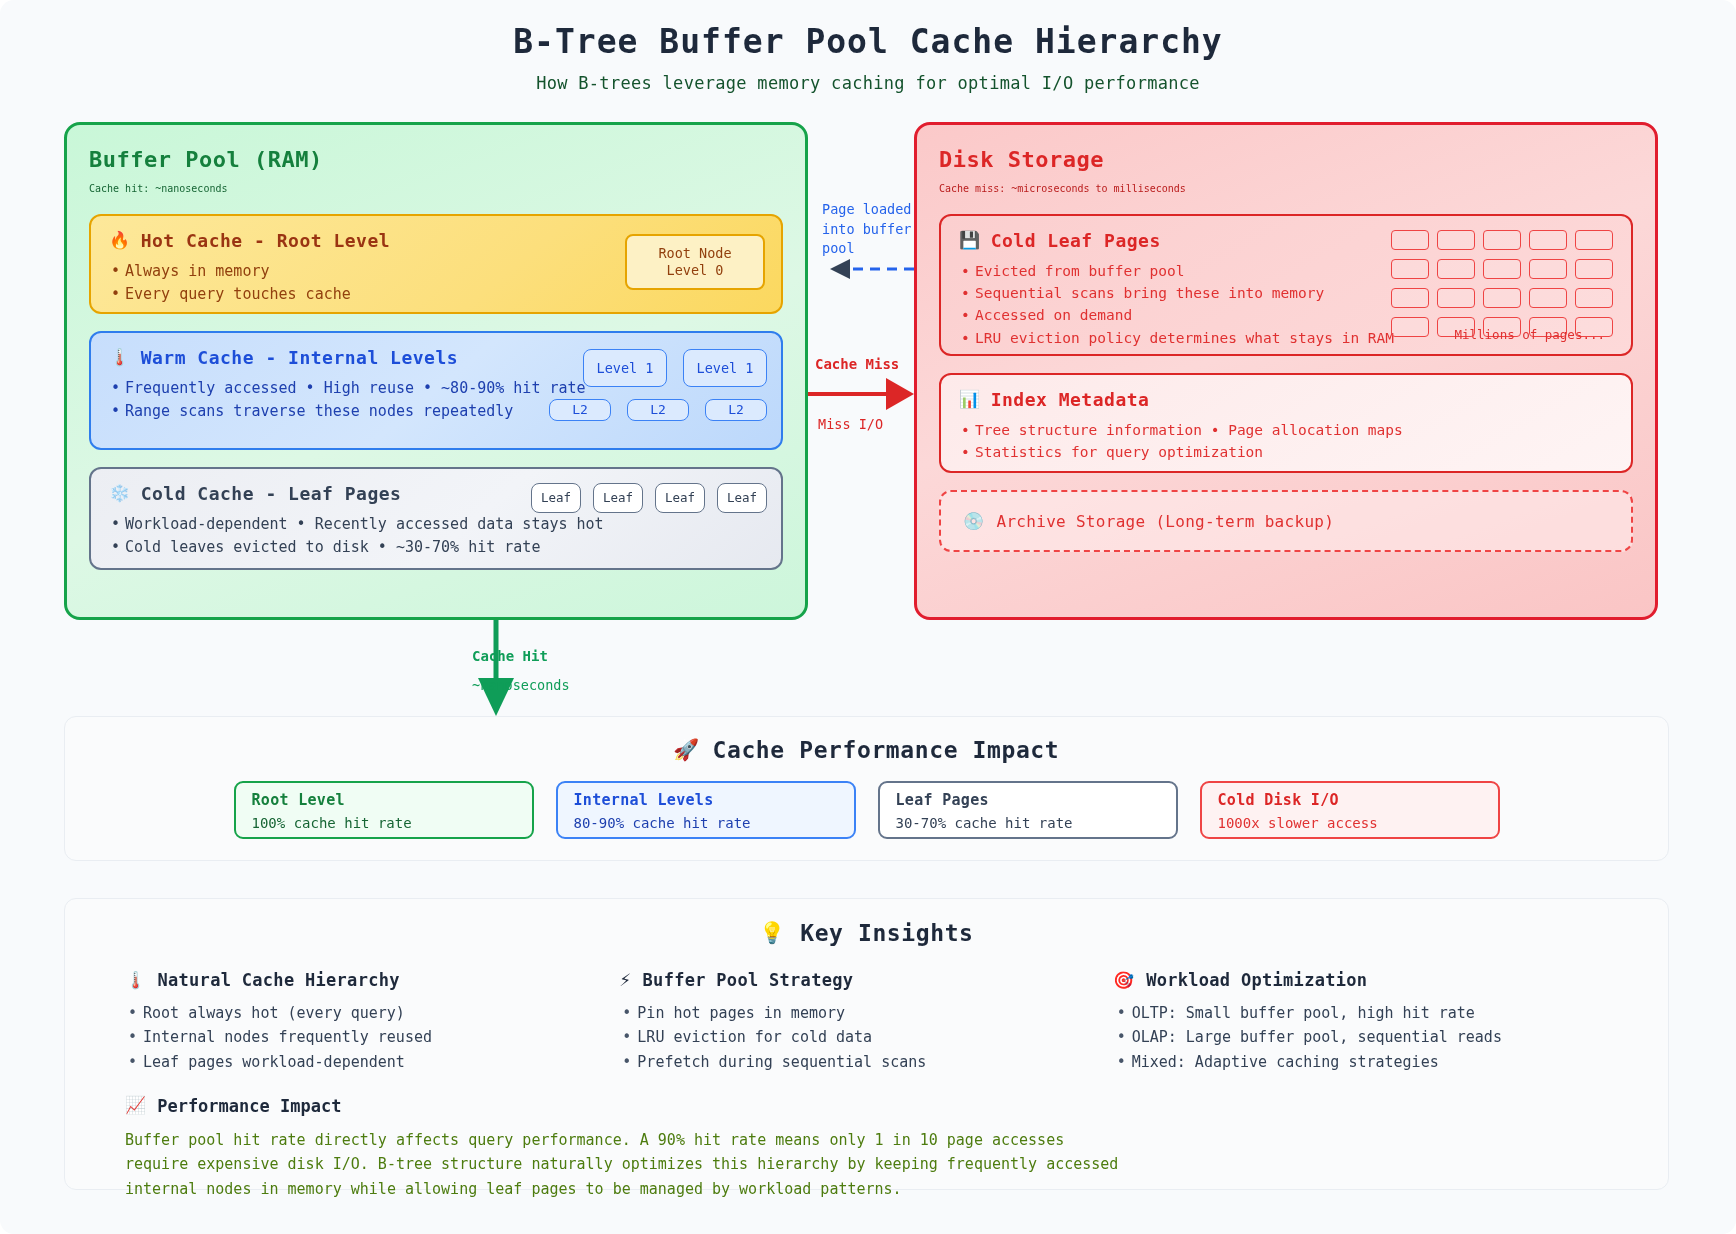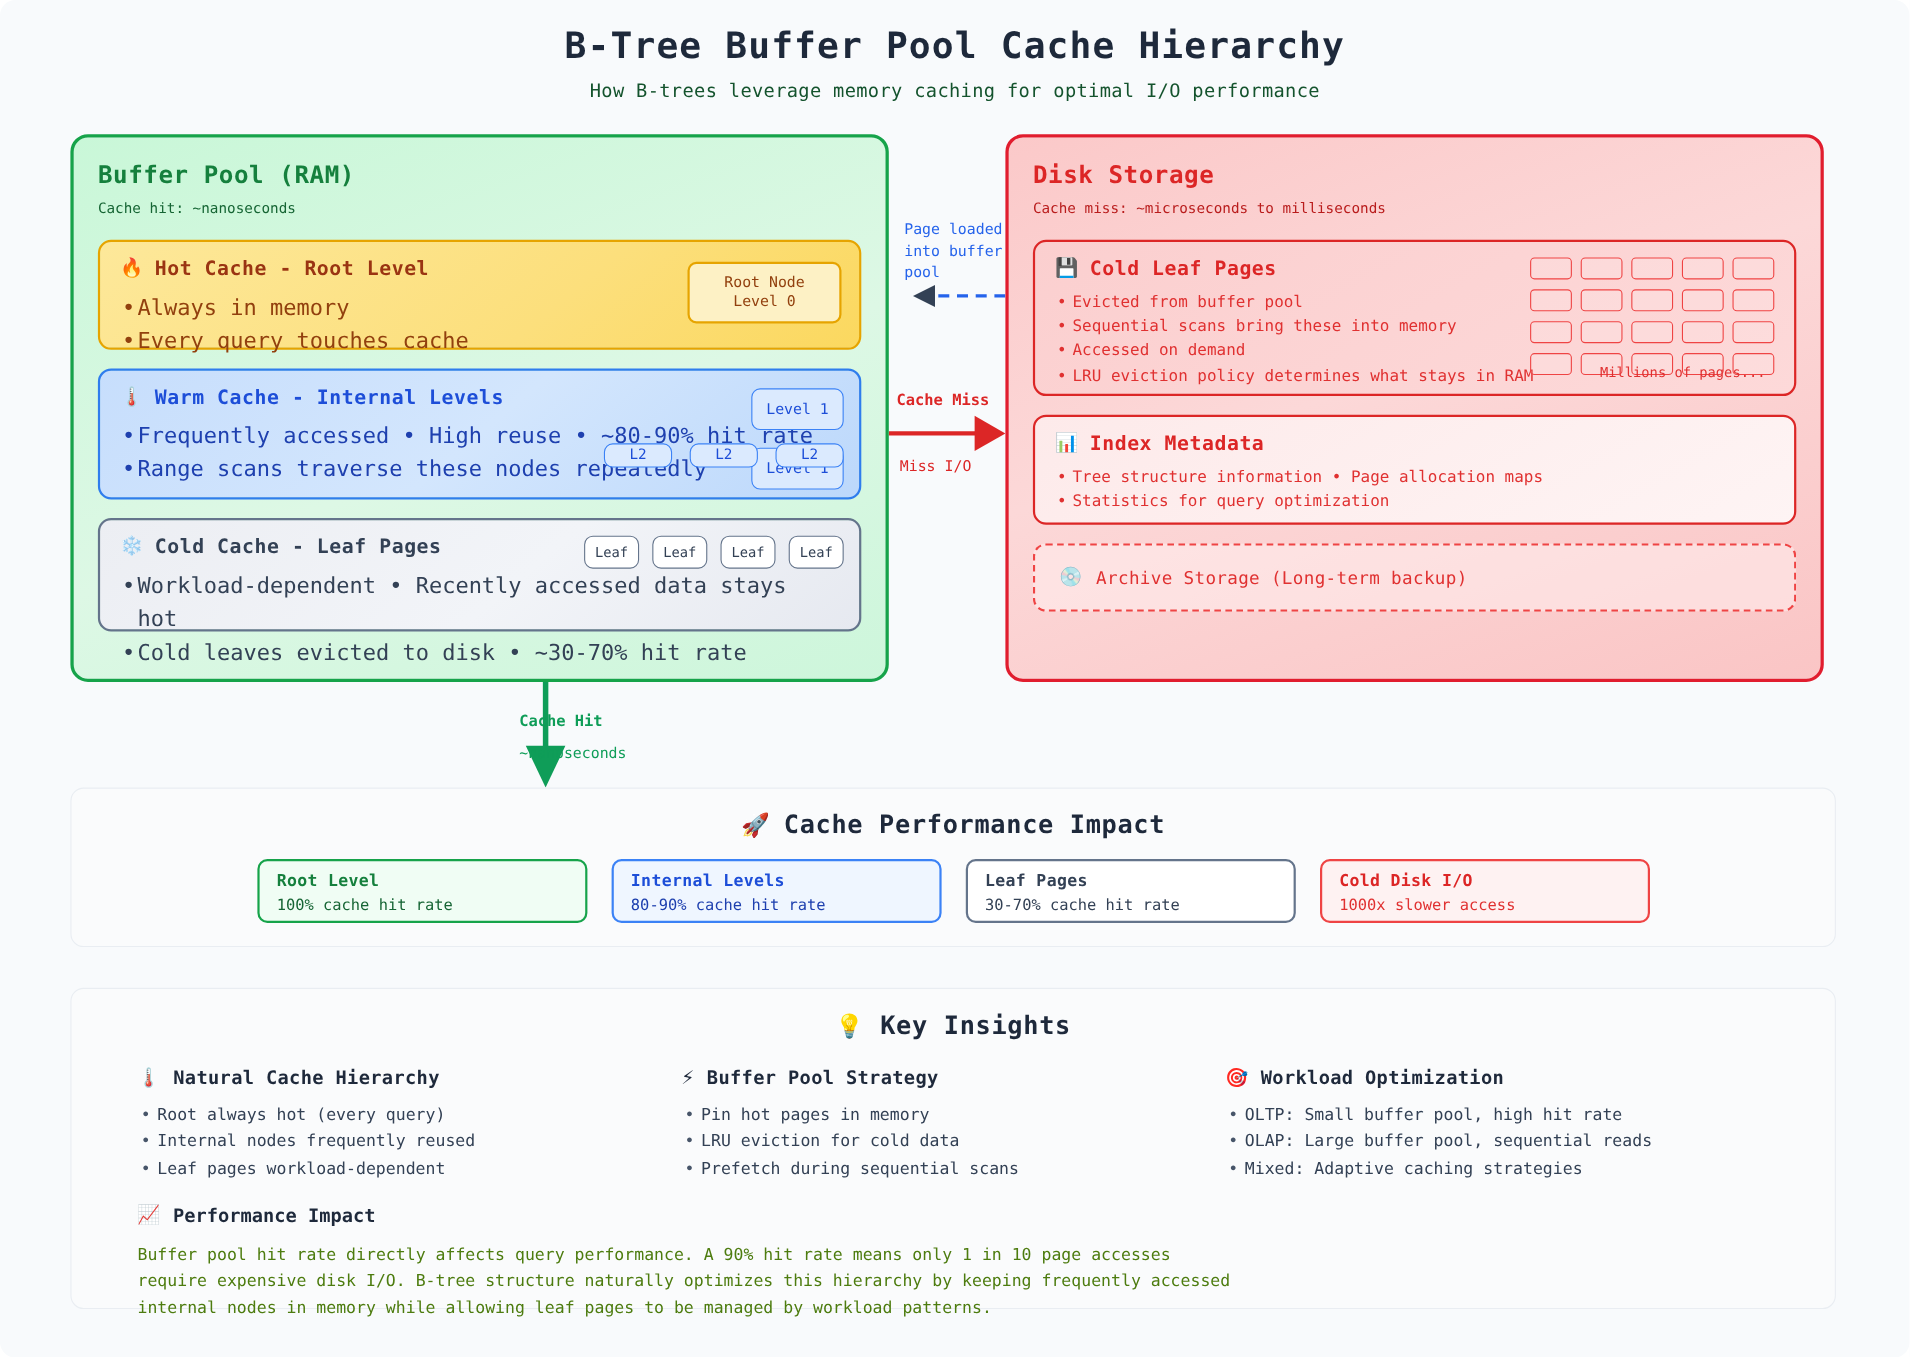--- a/index.html
+++ b/index.html
@@ -35,26 +35,26 @@
   
   .mem {
     position: absolute; left: 0; top: 0;
     width: 744px; height: 498px;
     background: linear-gradient(160deg,#c9f7d8 0%,#ddf8e5 55%,#cdf6db 100%);
     border: 3px solid #16a34a;
     border-radius: 16px;
     padding: 22px 22px;
   }
   .panel-title { font-size: 22px; font-weight: 700; color:#15803d; letter-spacing:.5px;}
-  .panel-sub { font-size: 13px; color:#166534; margin-top: 11px; }
+  .panel-sub { font-size: 10px; color:#166534; margin-top: 11px; }
 
   .tier { border-radius: 12px; padding: 14px 18px 14px 18px; position: relative; }
   .tier-head { font-size: 18px; font-weight: 700; letter-spacing:.5px; display:flex; align-items:center; gap:10px;}
   .tier ul { list-style: none; margin-top: 9px; }
-  .tier li { font-size: 20px; line-height: 1.52; position: relative; padding-left: 16px; }
+  .tier li { font-size: 15px; line-height: 1.52; position: relative; padding-left: 16px; }
   .tier li::before { content:"•"; position:absolute; left:2px; }
 
   .hot {
     margin-top: 20px; height: 100px;
     background: linear-gradient(140deg,#fde89a 0%,#fcdf7c 60%,#fbd85f 100%);
     border: 2px solid #e6a400;
   }
   .hot .tier-head { color:#9a3412; }
   .hot li { color:#92400e; }
 
@@ -76,21 +76,21 @@
 
   .chip {
     border-radius: 8px; display:flex; align-items:center; justify-content:center;
     text-align:center; line-height:1.25;
   }
   .root-chip {
     position:absolute; right: 16px; top: 18px;
     width: 140px; height: 56px;
     background:#fdf1c5; border:2px solid #e6a400; color:#92400e; font-size:13.5px;
   }
-  .lvl-row1 { position:absolute; right: 14px; top: 16px; display:flex; gap:16px;flex-direction:column; }
+  .lvl-row1 { position:absolute; right: 14px; top: 16px; display:flex; gap:16px; }
   .lvl-chip { width: 84px; height: 38px; background:#dbeafe; border:1.6px solid #3b82f6; color:#1d4ed8; font-size:13.5px; }
   .lvl-row2 { position:absolute; right: 14px; top: 66px; display:flex; gap:16px; }
   .l2-chip { width: 62px; height: 22px; background:#dbeafe; border:1.6px solid #3b82f6; color:#1d4ed8; font-size:13px; }
   .leaf-row { position:absolute; right: 14px; top: 14px; display:flex; gap:12px; }
   .leaf-chip { width: 50px; height: 30px; background:#ffffff; border:1.4px solid #64748b; color:#334155; font-size:12.5px; }
 
   
   .disk {
     position: absolute; right: 0; top: 0;
     width: 744px; height: 498px;

